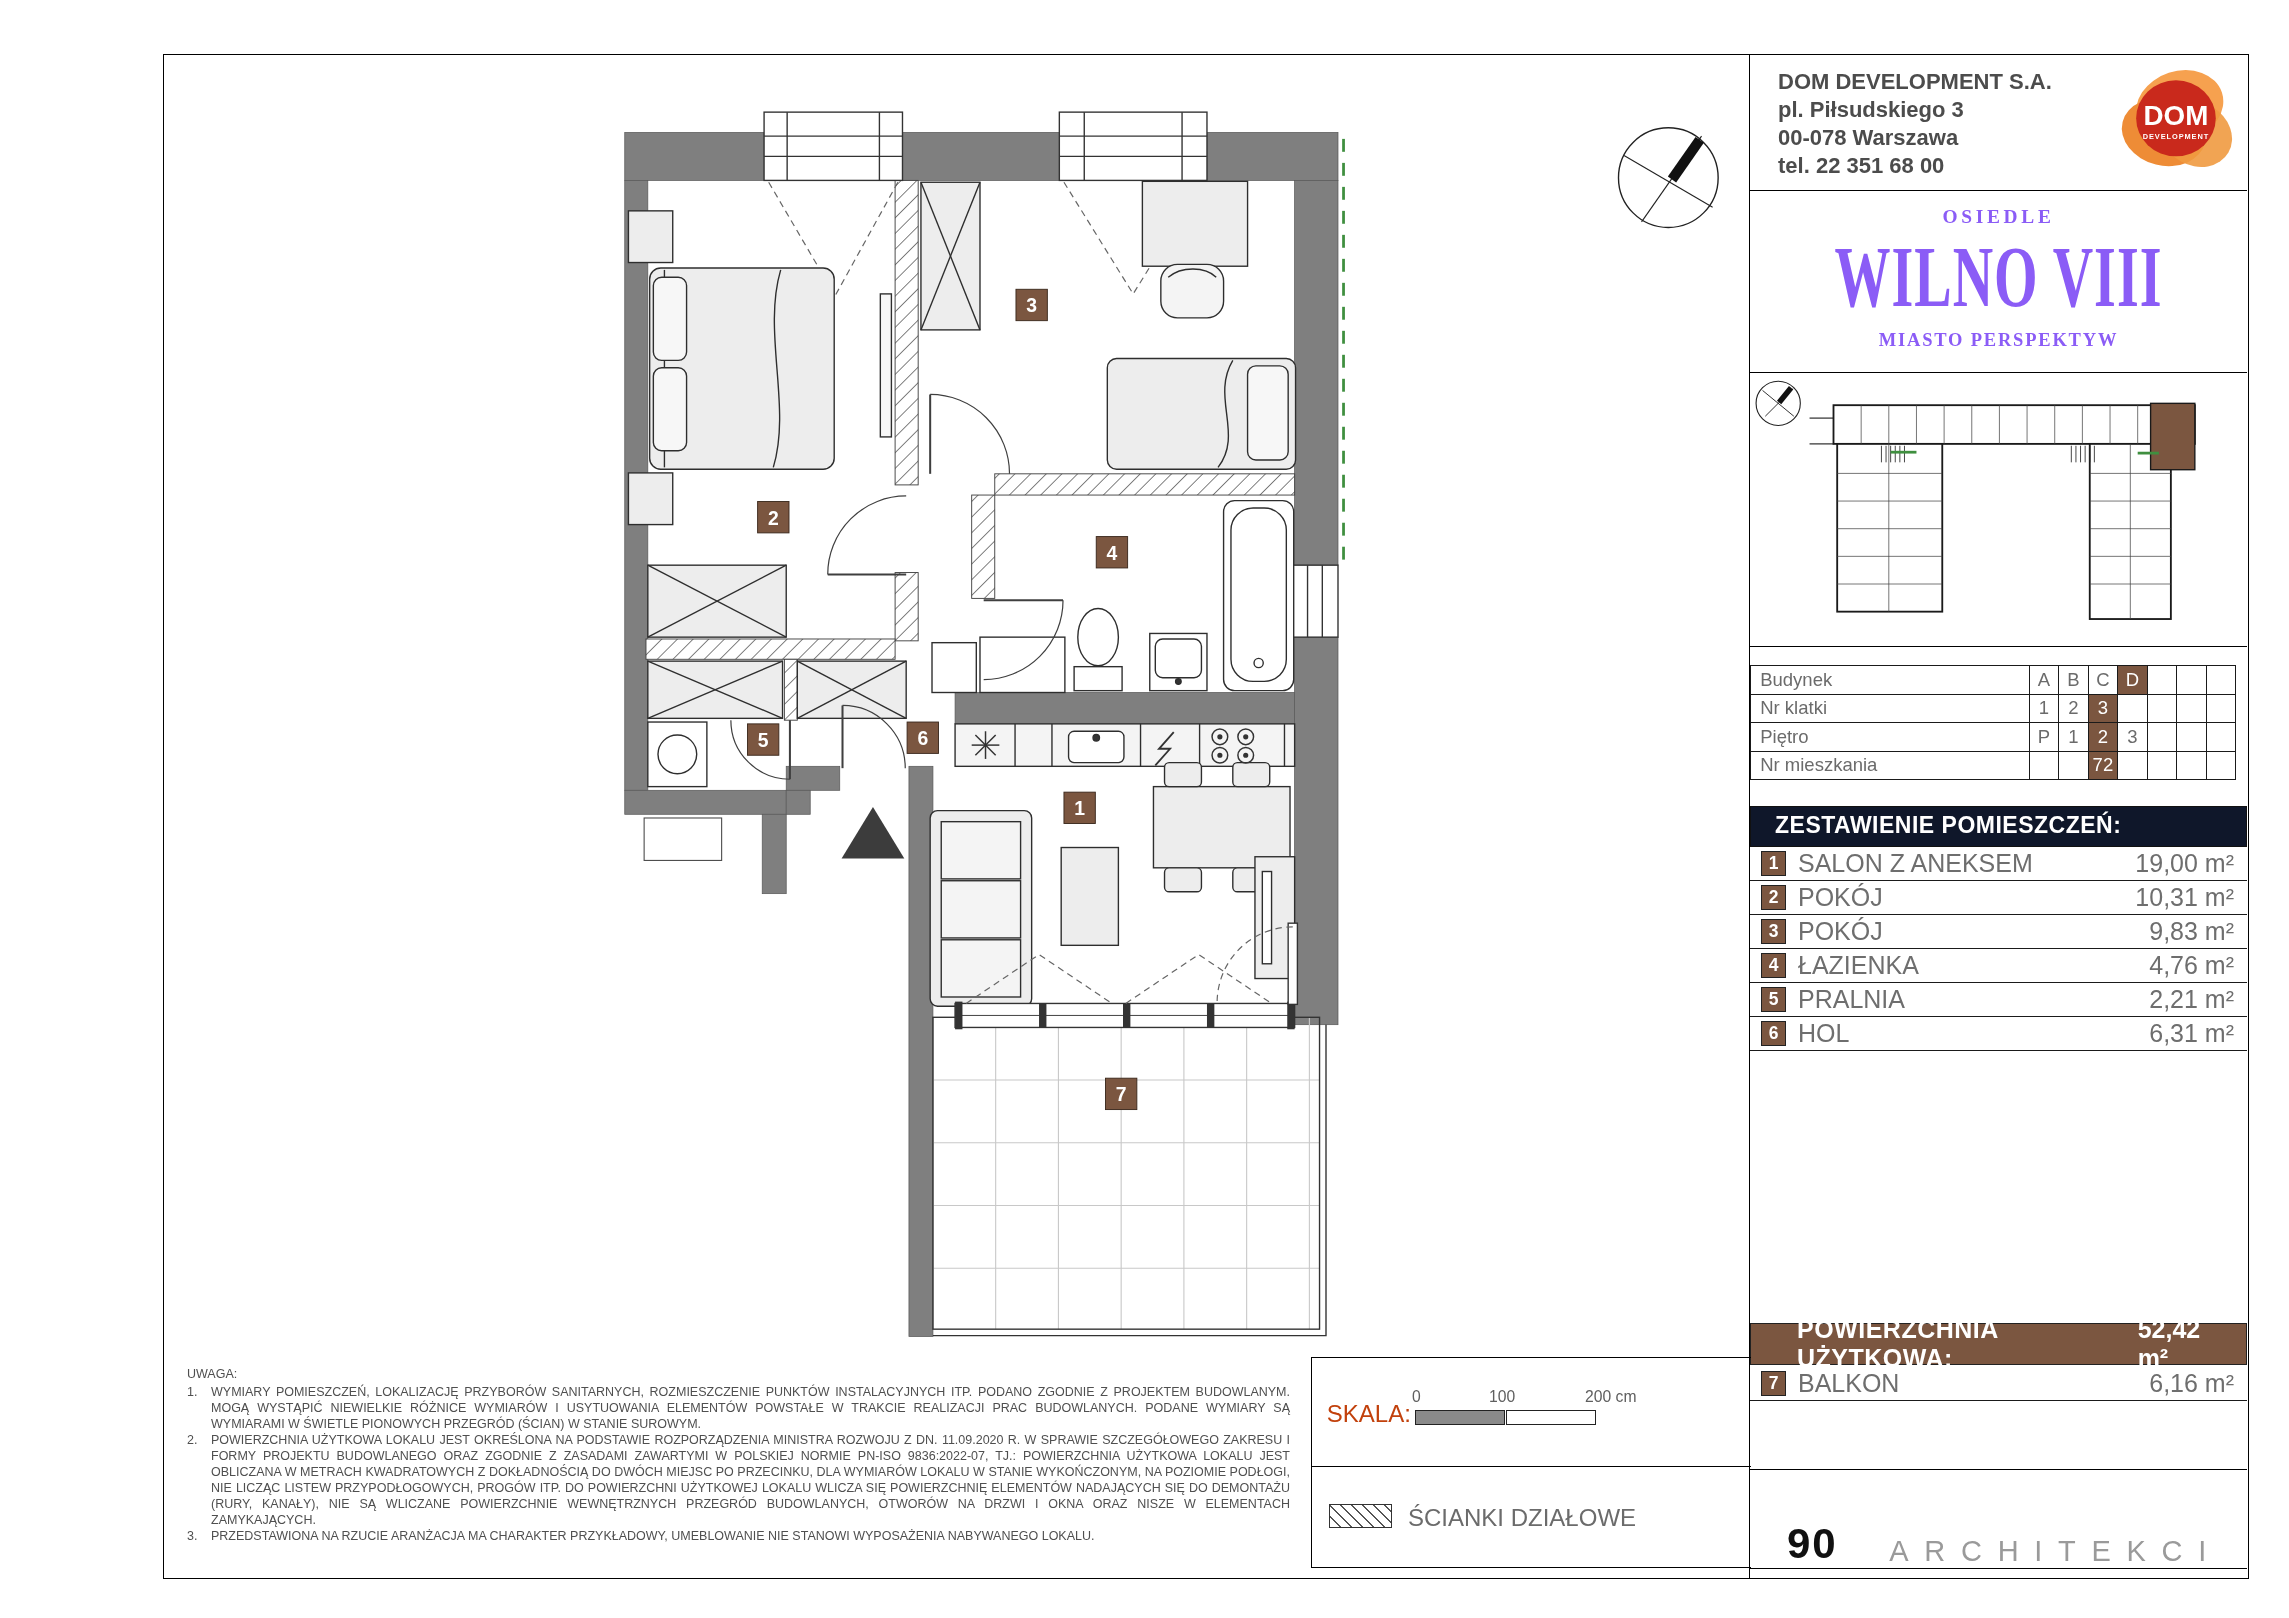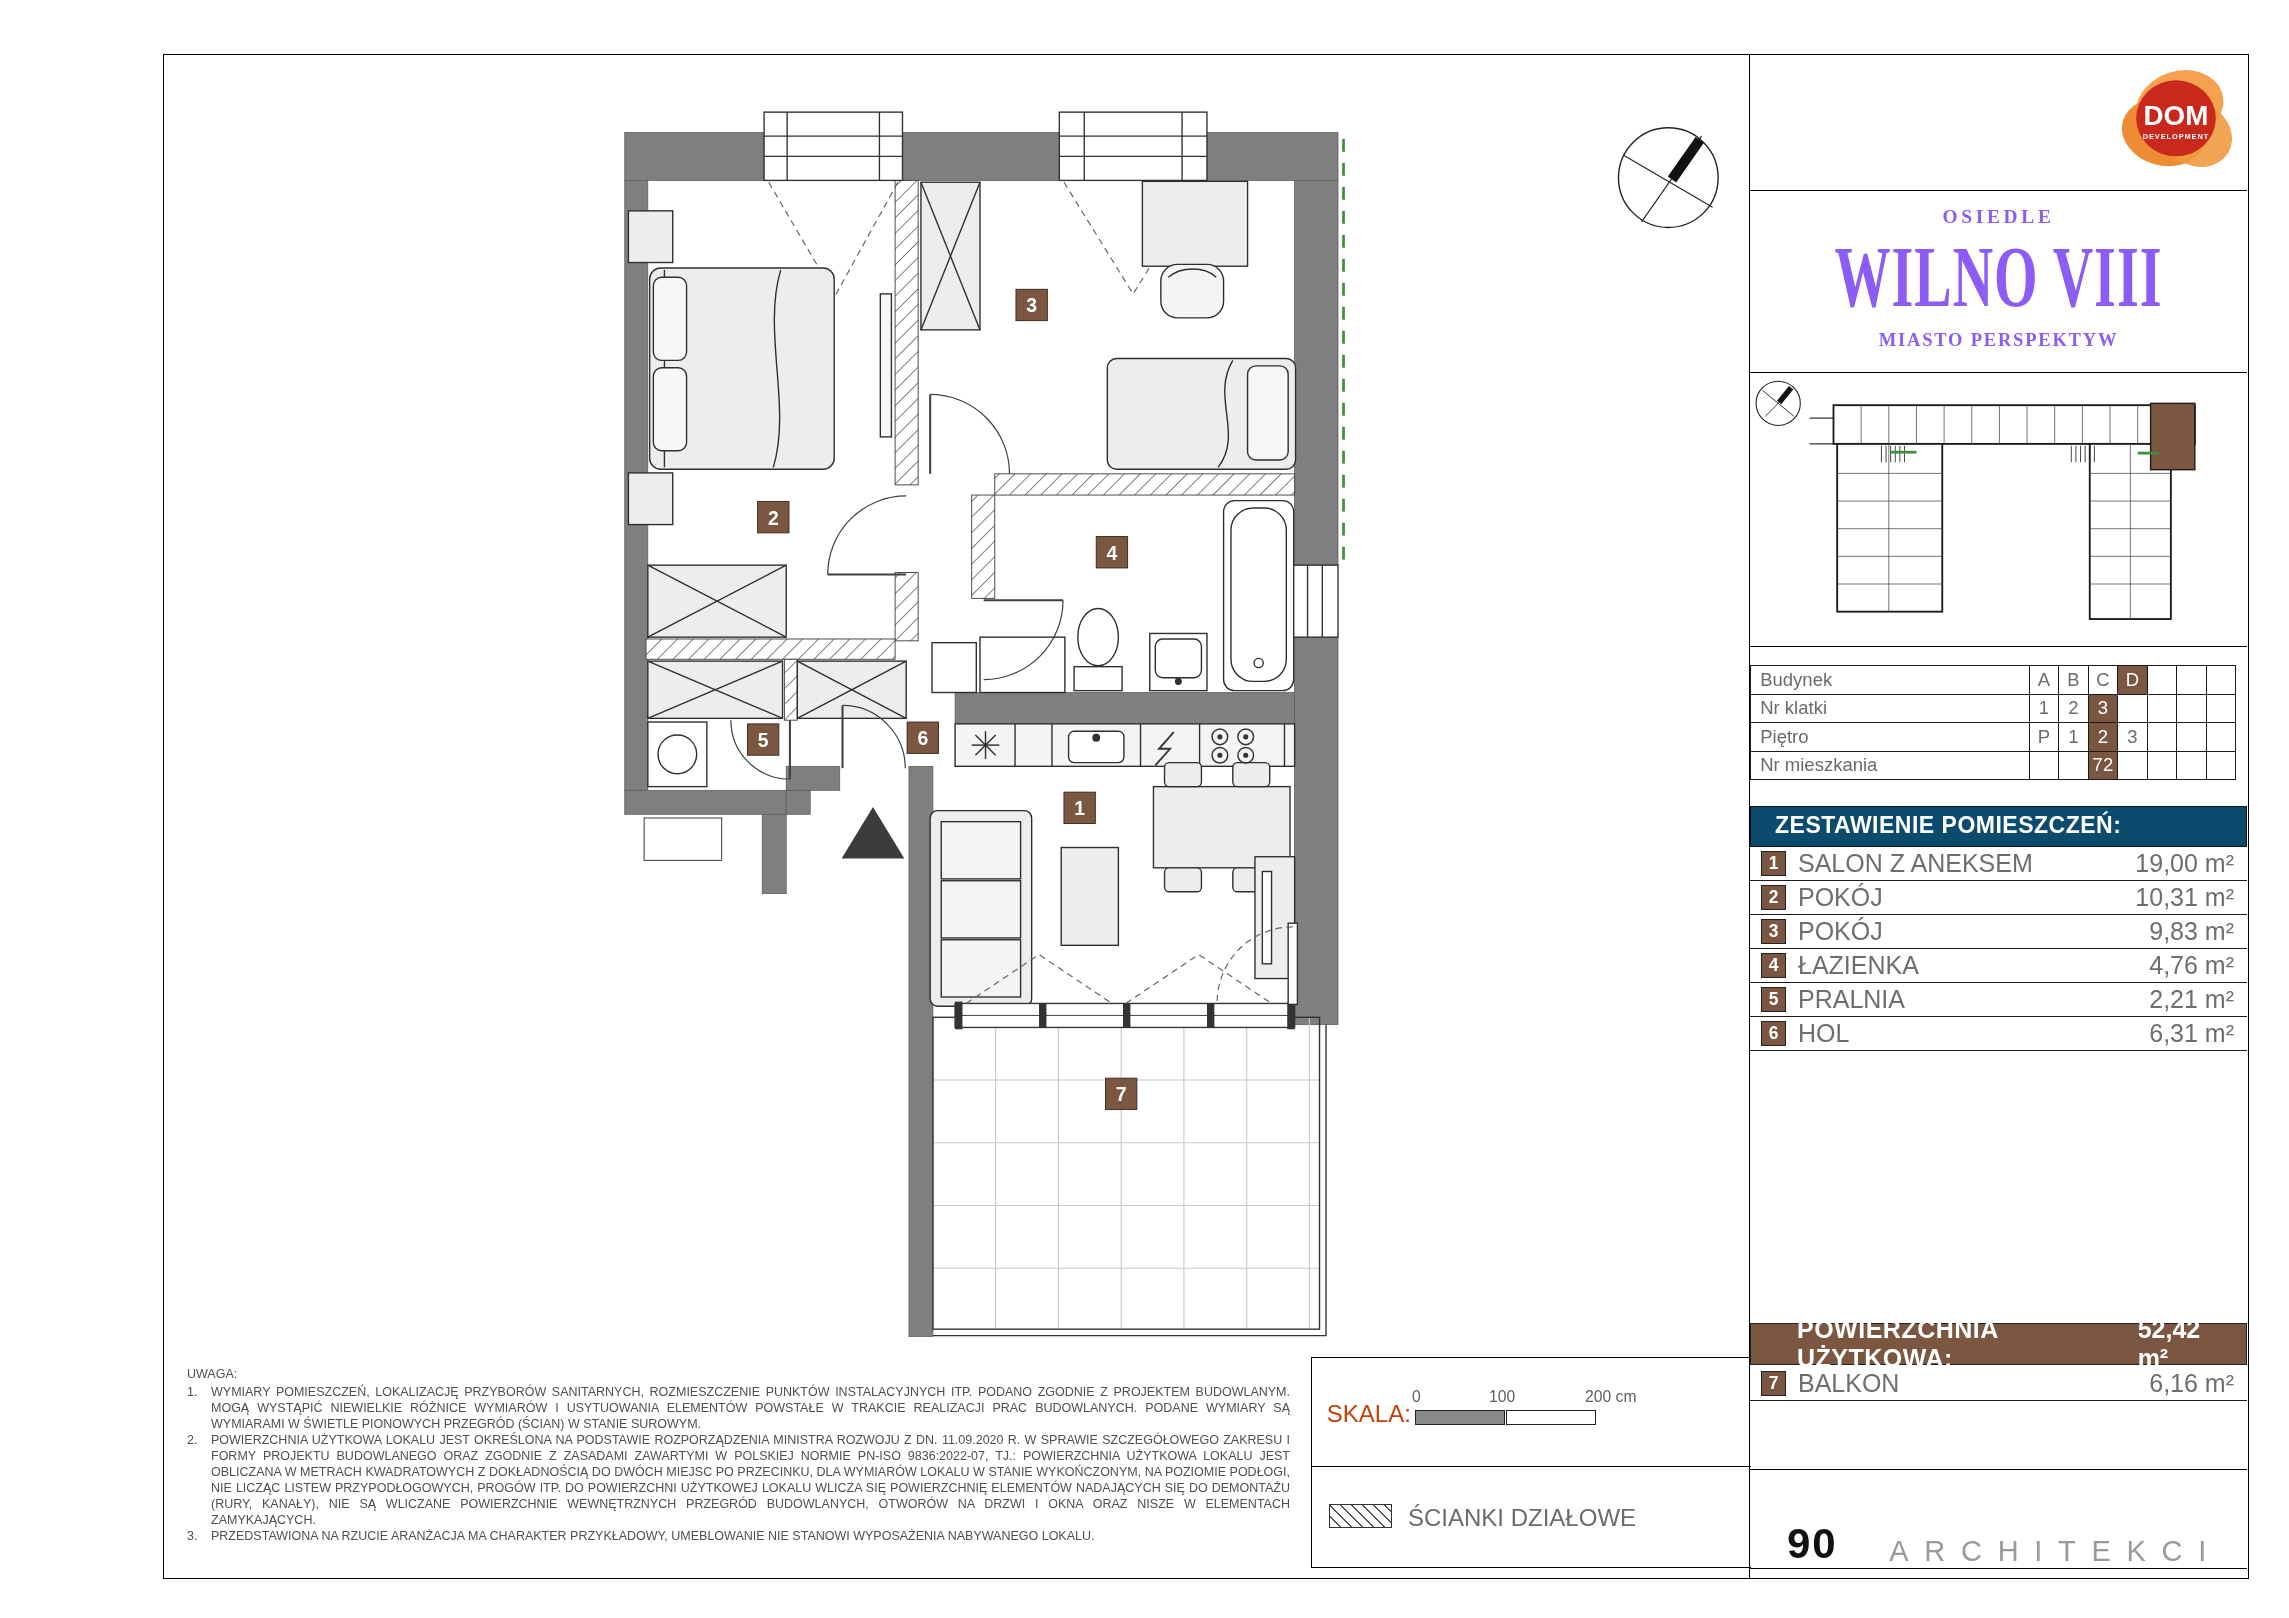--- a/index.html
+++ b/index.html
@@ -38,21 +38,21 @@
 
   #locator { top:317px; height:275px; border-bottom:1.8px solid #000; }
 
   #loc-table { top:610px; height:115px; width:486px; }
   #loc-table table { width:100%; height:100%; border-collapse:collapse; }
   #loc-table td { border:1.4px solid #1a1a1a; font-size:18.5px; color:#6b6b6b; text-align:center; }
   #loc-table td.lbl { text-align:left; padding-left:9.2px; width:279px; }
   #loc-table td.c { width:29.5px; }
   #loc-table td.hl { background:#7b5640; color:#fff; }
 
-  #schedule-header { top:751px; height:41px; background:#0c4a6e; border:1.8px solid #111;
+  #schedule-header { top:751px; height:41px; background:#0f172a; border:1.8px solid #111;
                      color:#fff; font-weight:bold; font-size:23px; line-height:37px;
                      padding-left:24px; letter-spacing:0.5px; }
   #schedule { top:792px; height:204px; }
   .room-row { height:34px; display:flex; align-items:center; border-bottom:1.8px solid #1a1a1a; }
   .room-badge { width:25px; height:25px; margin-left:11px; background:#7b5640; border:1.4px solid #222;
                 color:#fff; font-weight:bold; font-size:17.5px; display:flex; align-items:center; justify-content:center; }
   .room-name { margin-left:12px; font-size:25px; color:#6e6e6e; }
   .room-area { margin-left:auto; margin-right:13px; font-size:25px; color:#6e6e6e; }
 
   #area-bar { top:1268px; height:42px; background:#7b5640; border:1.8px solid #222;
@@ -320,20 +320,26 @@
     <circle cx="1808" cy="192" r="54" fill="none" stroke="#222" stroke-width="1.5"></circle>
     <line x1="1760" y1="168" x2="1856" y2="224" stroke="#222" stroke-width="1.2"></line>
     <line x1="1779" y1="240" x2="1844" y2="147" stroke="#222" stroke-width="1.2"></line>
     <line x1="1812" y1="194" x2="1842" y2="151" stroke="#111" stroke-width="11"></line>
   </g>
 </svg>
 
 <div id="right-panel" class="abs">
 
   <div id="company" class="rp-box">
+    <div class="dev-lines">
+      <div>DOM DEVELOPMENT S.A.</div>
+      <div>pl. Piłsudskiego 3</div>
+      <div>00-078 Warszawa</div>
+      <div>tel. 22 351 68 00</div>
+    </div>
     <svg id="dom-logo" viewBox="0 0 135 135">
       <ellipse cx="72" cy="50" rx="48" ry="38" fill="#f6a14f" transform="rotate(-18 72 50)"></ellipse>
       <ellipse cx="55" cy="78" rx="46" ry="36" fill="#ee8c36" transform="rotate(14 55 78)"></ellipse>
       <ellipse cx="90" cy="80" rx="40" ry="34" fill="#f09a40" transform="rotate(30 90 80)" opacity="0.9"></ellipse>
       <ellipse cx="68" cy="63" rx="43" ry="41" fill="#c9291c"></ellipse>
       <text x="68" y="70" text-anchor="middle" fill="#fff" font-size="30" font-weight="bold" font-family="Liberation Sans, sans-serif">DOM</text>
       <text x="68" y="85" text-anchor="middle" fill="#fff" font-size="8" letter-spacing="1" font-weight="bold" font-family="Liberation Sans, sans-serif">DEVELOPMENT</text>
     </svg>
   </div>
 

